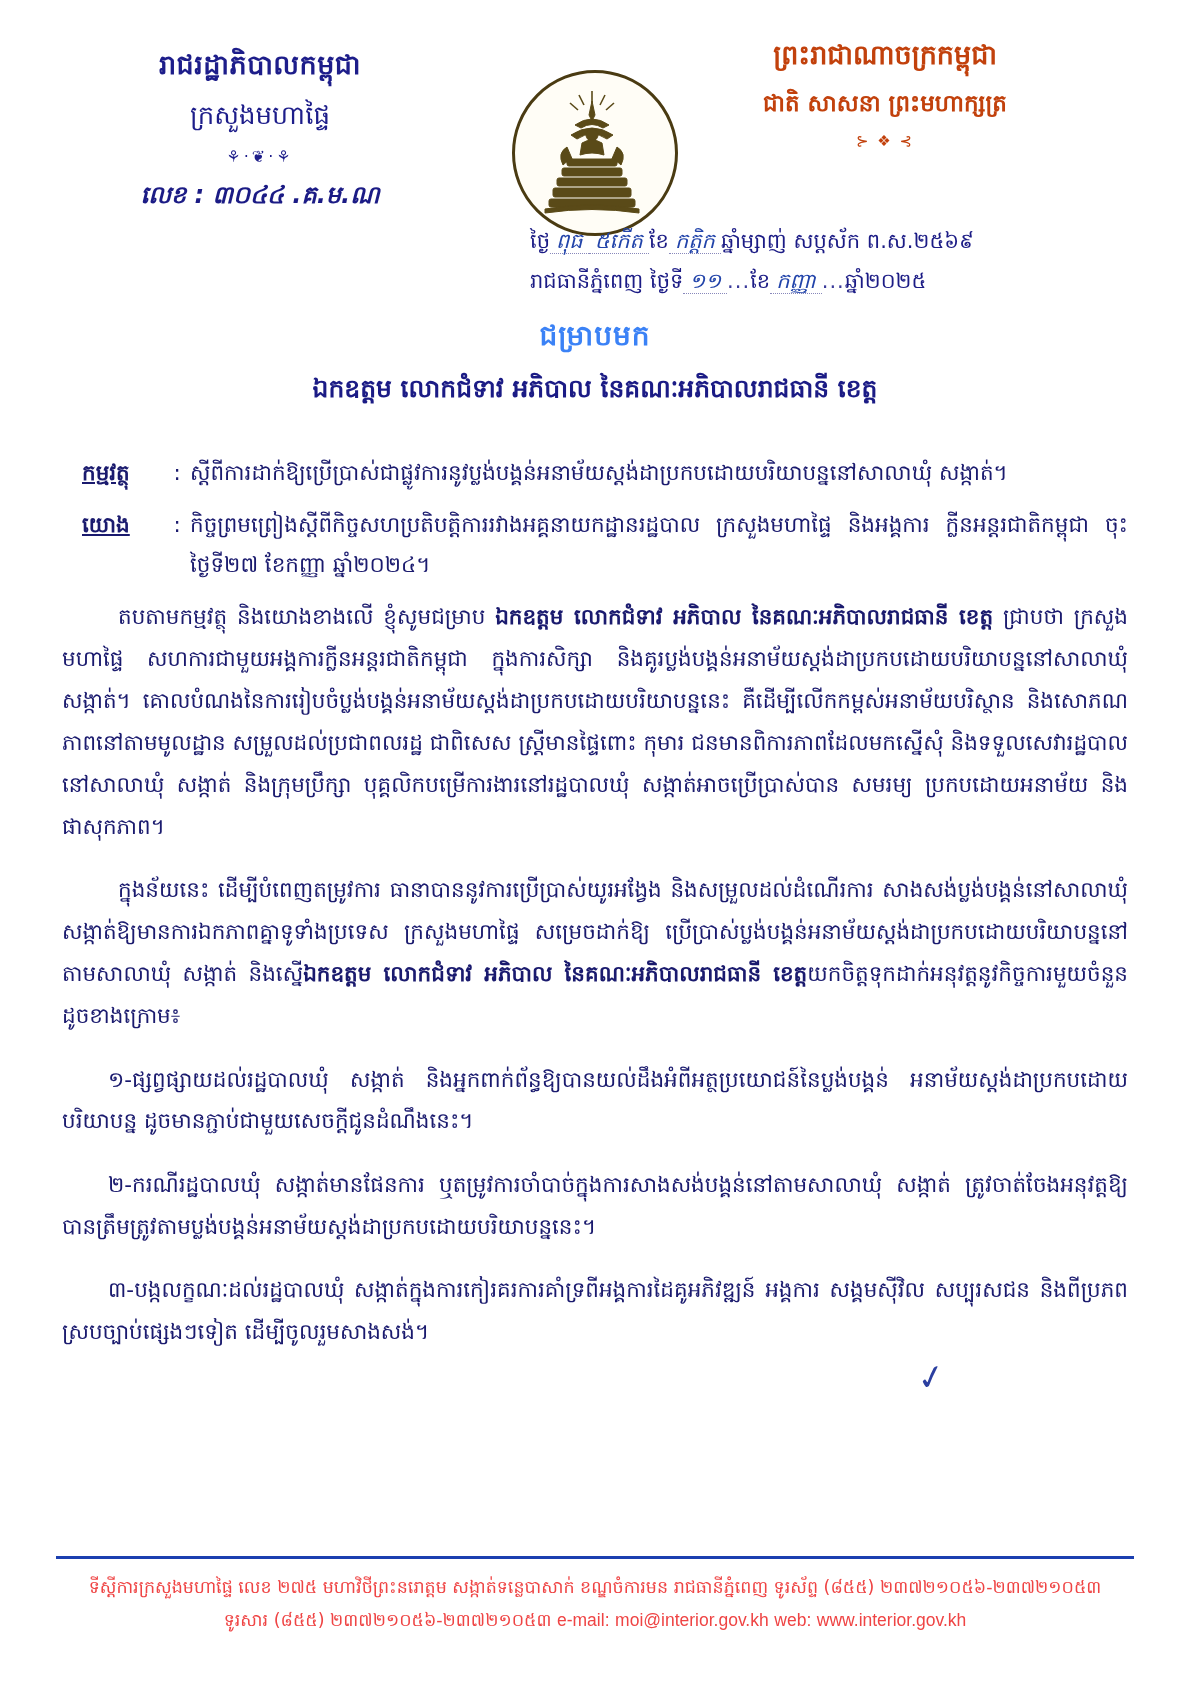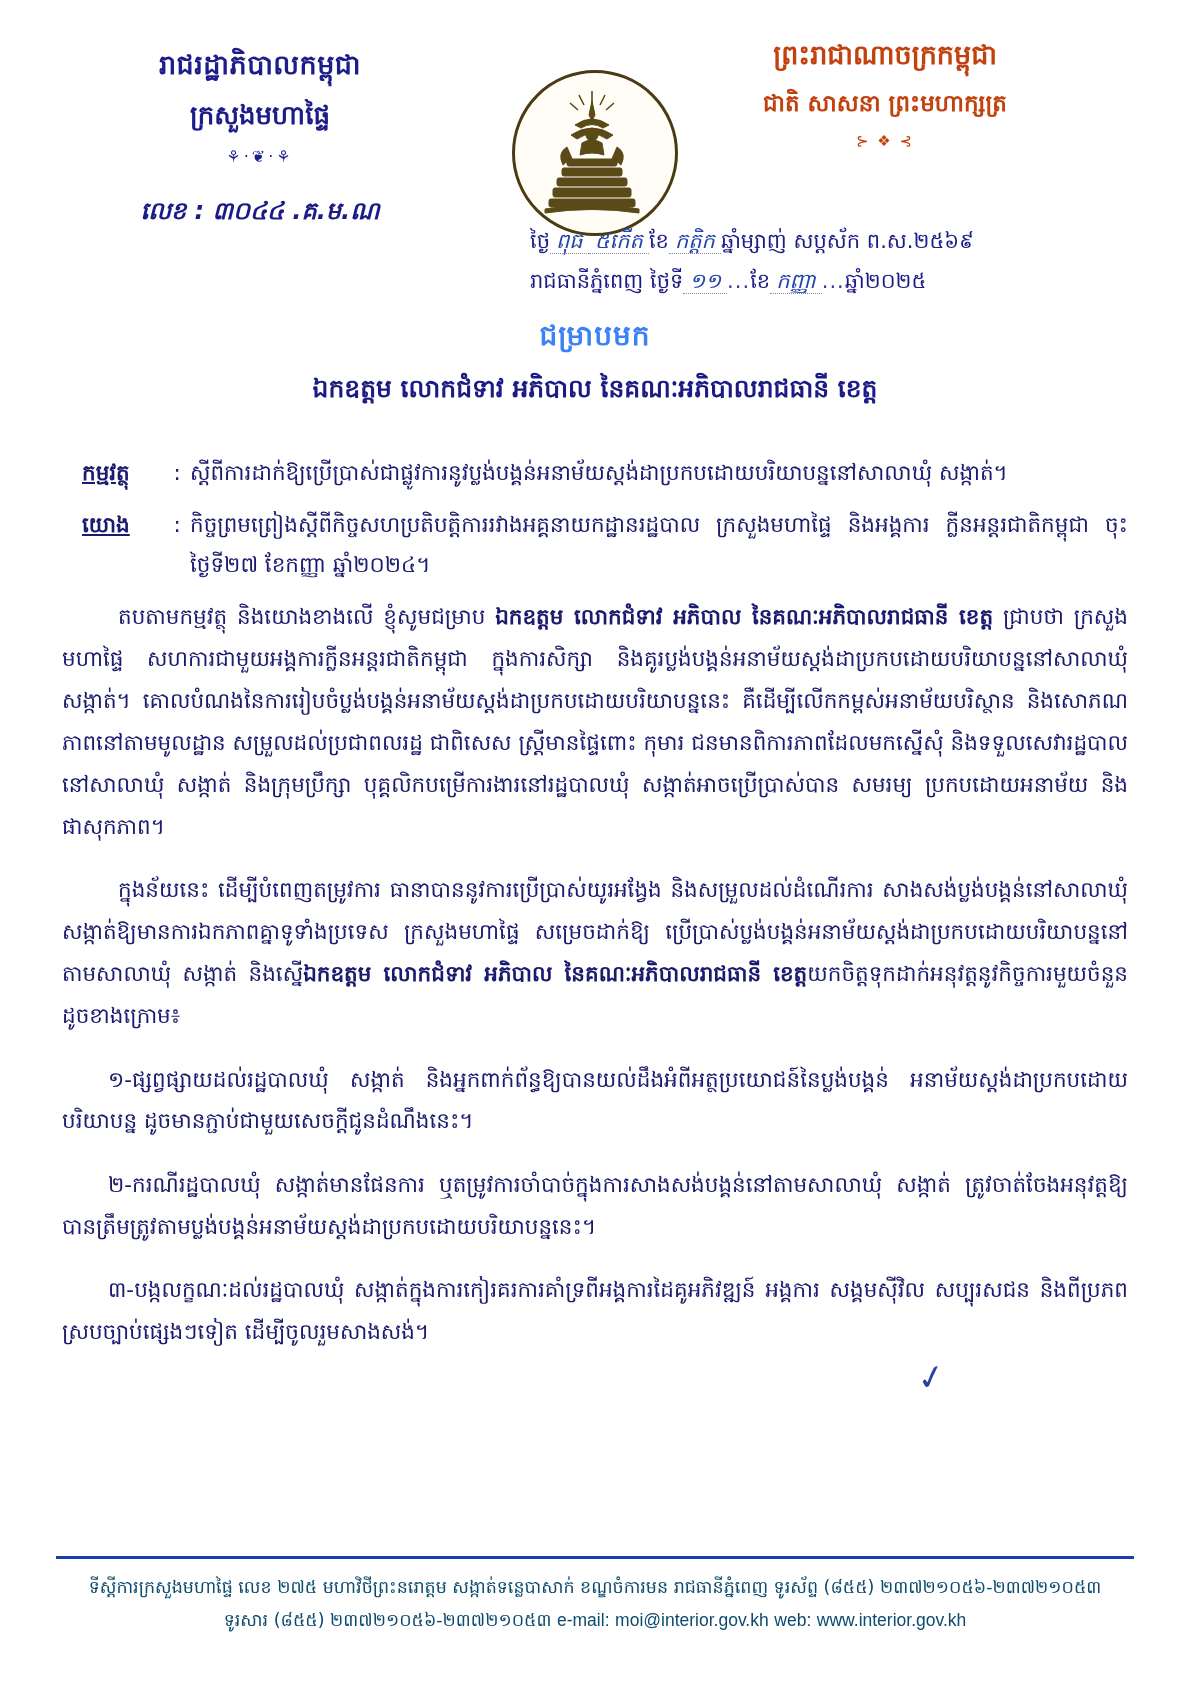--- a/index.html
+++ b/index.html
@@ -35,31 +35,31 @@
     text-align: center;
     color: #1d1d8a;
   }
   .gov-line1 {
     font-size: 27px;
     font-weight: bold;
     letter-spacing: 0.5px;
   }
   .gov-line2 {
     font-size: 26px;
-    font-weight: bold;
+    font-weight: normal;
     margin-top: 12px;
   }
   .gov-orn {
     margin-top: 10px;
     font-size: 16px;
     letter-spacing: 3px;
     color: #1d1d8a;
   }
   .gov-num {
-    margin-top: 30px;
+    margin-top: 14px;
     font-size: 24px;
     font-style: italic;
     font-weight: bold;
     color: #1b1b85;
   }
 
   .kingdom-block {
     position: absolute;
     right: 90px;
     top: 22px;
@@ -198,21 +198,21 @@
     bottom: 46px;
     text-align: center;
   }
   .footer-rule {
     height: 3px;
     margin: 0 56px 12px 56px;
     background: #1b3fb0;
   }
   .footer-line {
     font-size: 17.5px;
-    color: #0c4a6e;
+    color: #ef4444;
     line-height: 1.85;
   }
   .footer-line .lat { font-family: "Liberation Sans", sans-serif; }
 </style>
 </head>
 <body>
 
 <div class="page">
 
   <div class="header">

